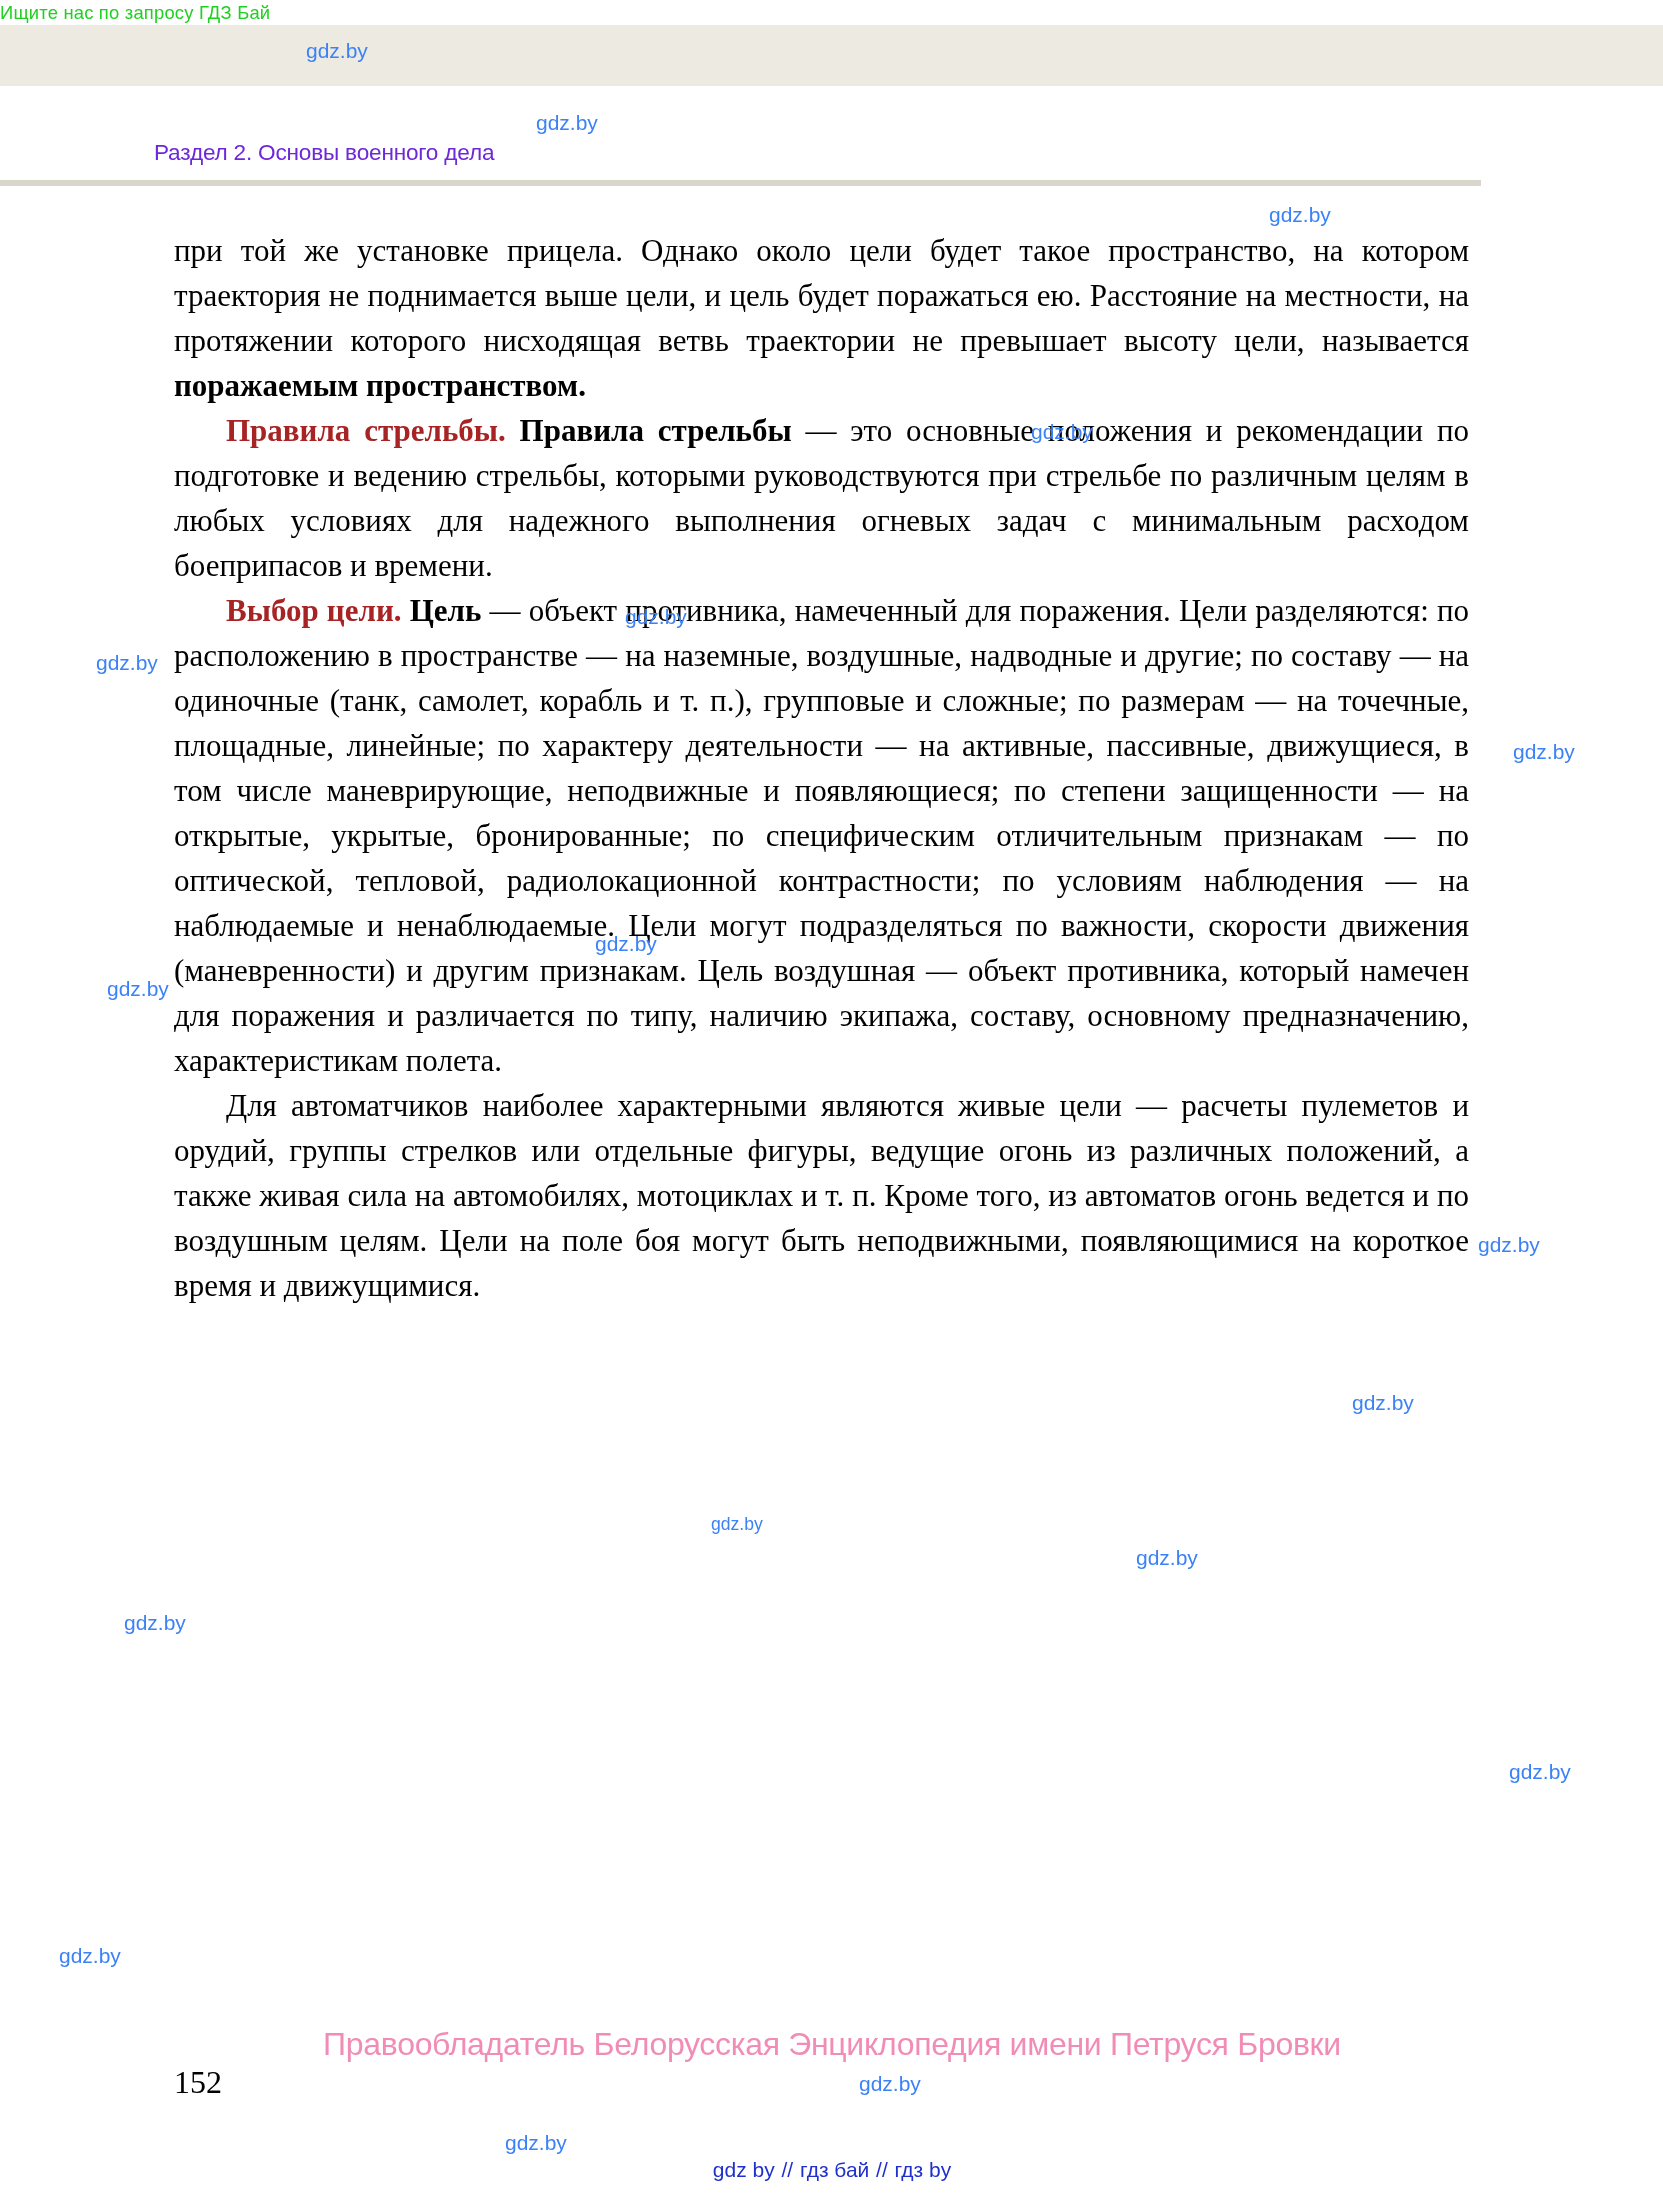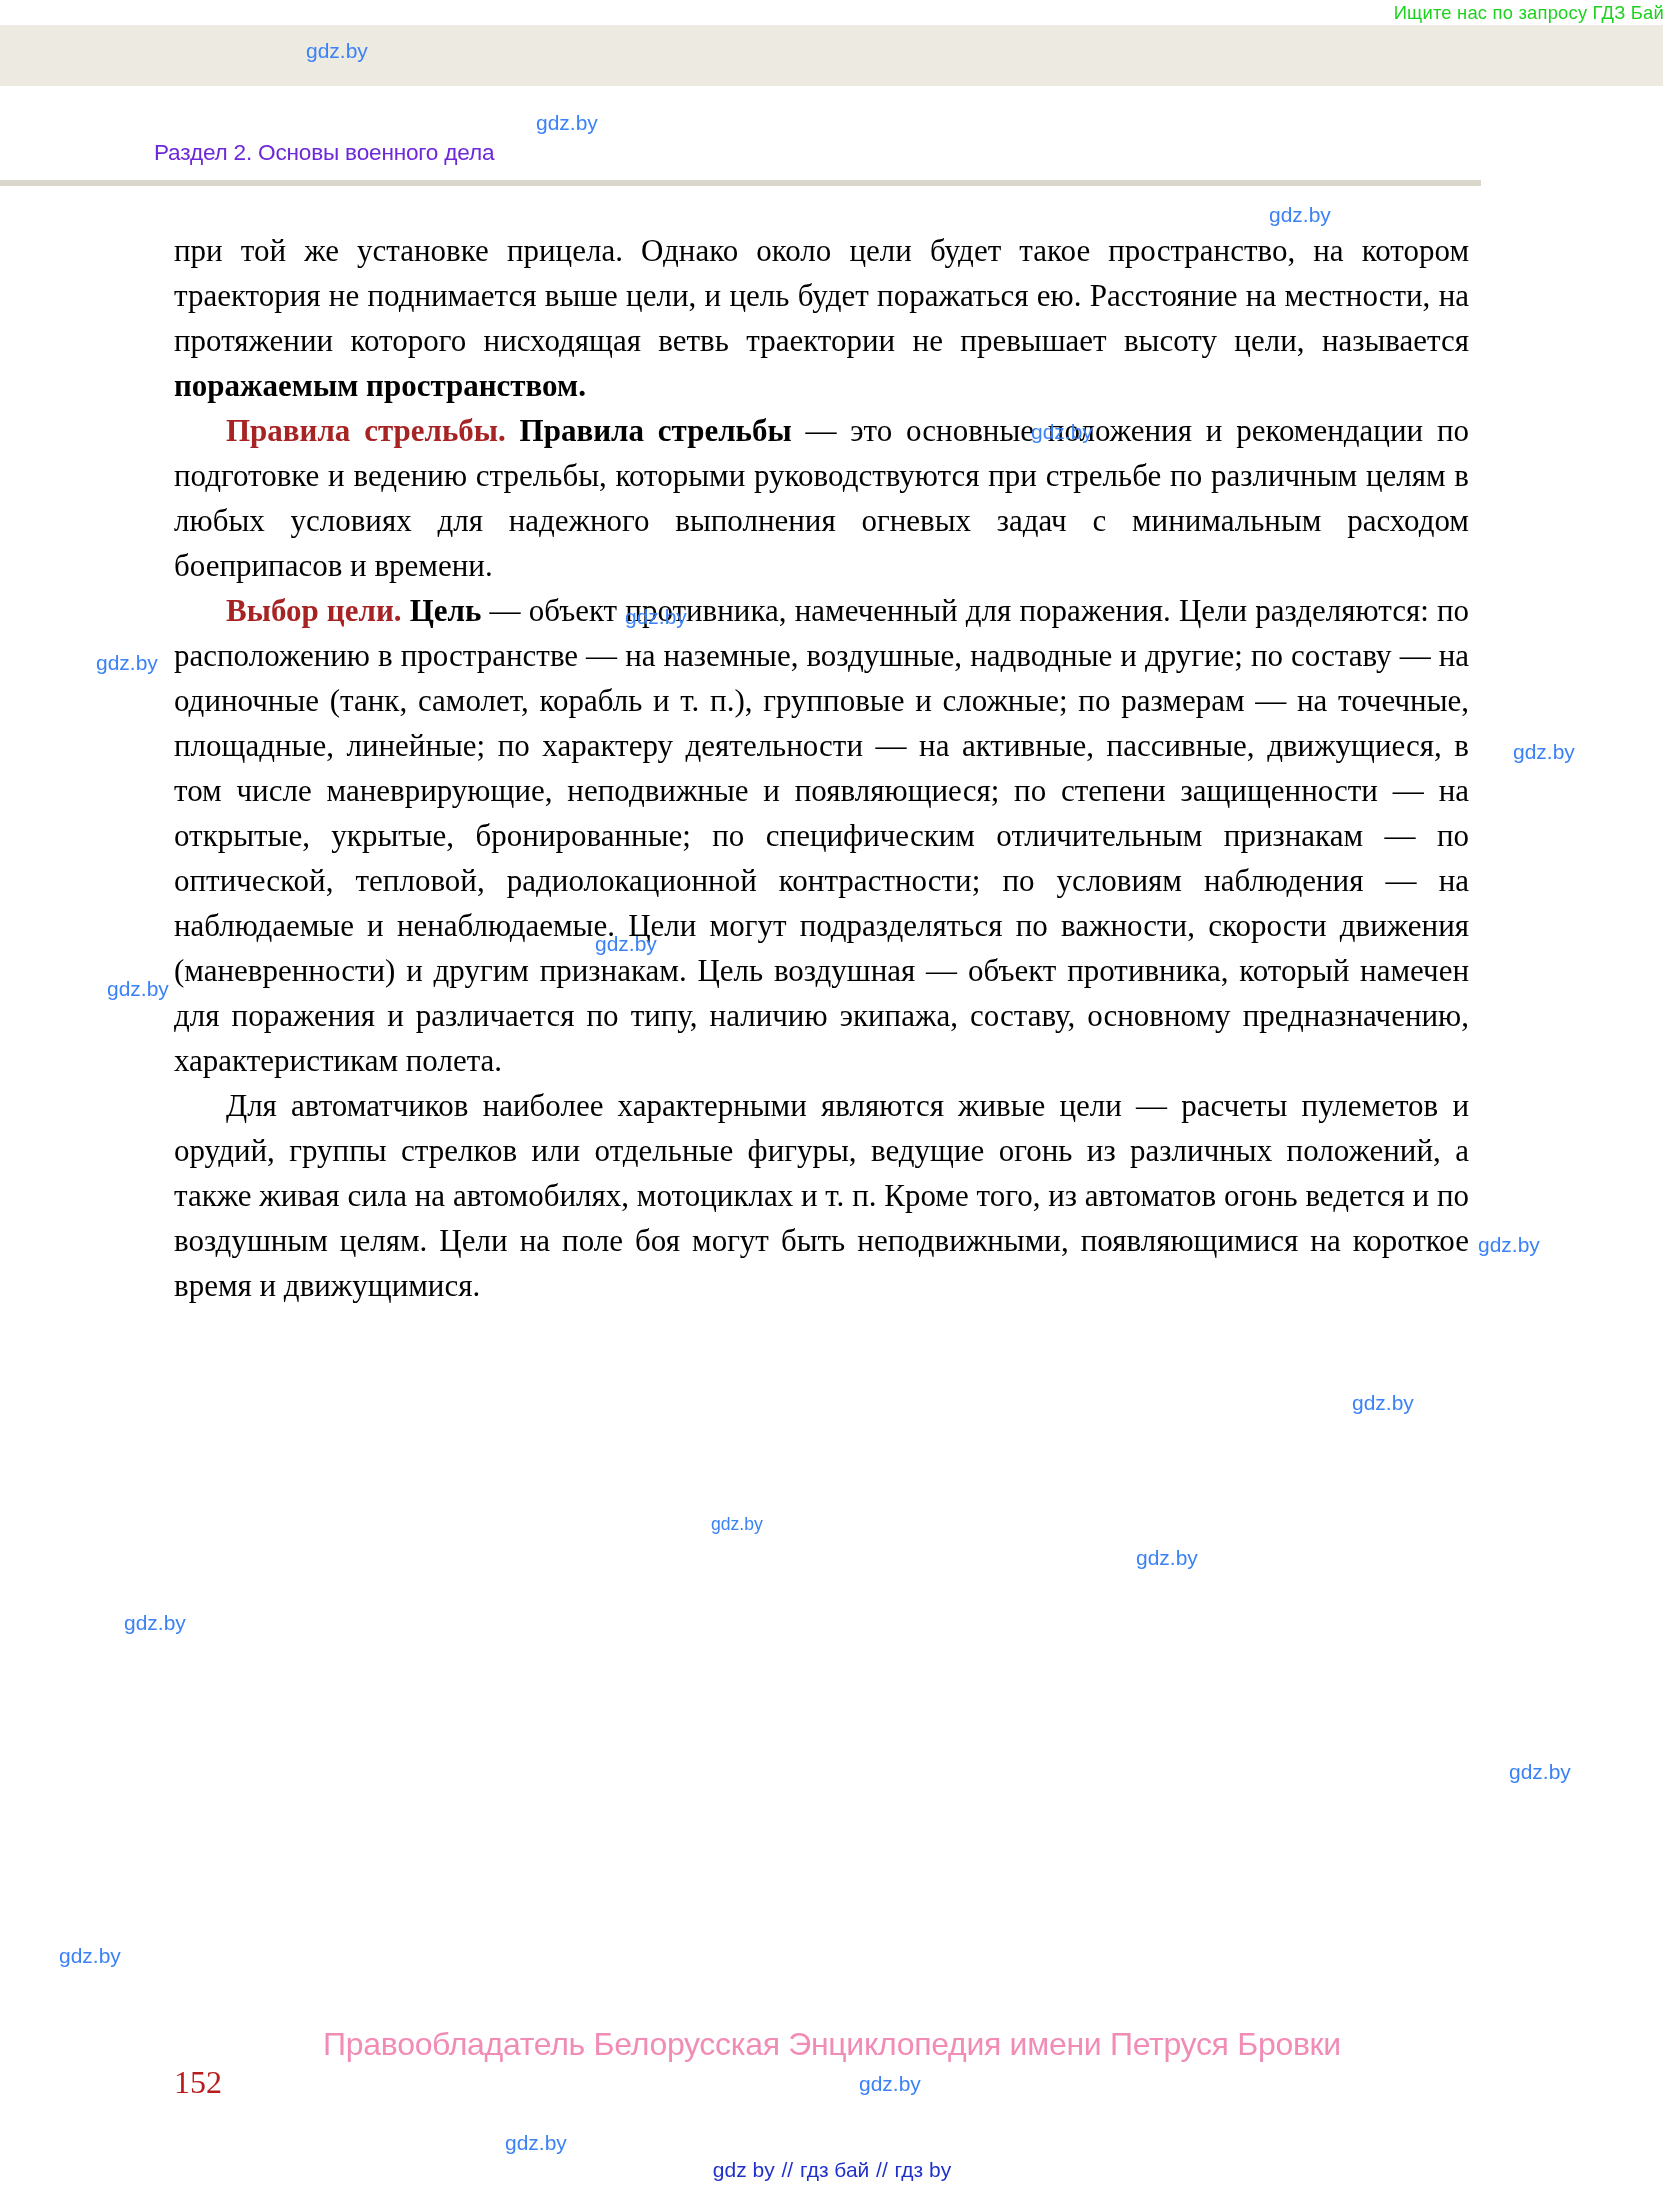--- a/index.html
+++ b/index.html
@@ -14,21 +14,21 @@
     position: relative;
     font-family: "Liberation Serif", "DejaVu Serif", serif;
     overflow: hidden;
   }
 
   
   .promo-bar {
     position: absolute;
     top: 0; left: 0; right: 0;
     height: 15px;
-    text-align: right;
+    text-align: left;
     font-family: "Liberation Sans", "DejaVu Sans", sans-serif;
     font-size: 18.4px;
     color: #1fd11f;
     line-height: 25px;
     letter-spacing: 0.2px;
     white-space: nowrap;
   }
 
   
   .header-band {
@@ -111,21 +111,21 @@
     white-space: nowrap;
     letter-spacing: -0.3px;
   }
 
   
   .folio {
     position: absolute;
     left: 174px;
     top: 2064px;
     font-size: 32px;
-    color: #b91c1c;
+    color: #000000;
     font-family: "Liberation Serif", "DejaVu Serif", serif;
   }
 
   
   .footer-links {
     position: absolute;
     left: 0;
     top: 2158px;
     width: 1664px;
     text-align: center;

